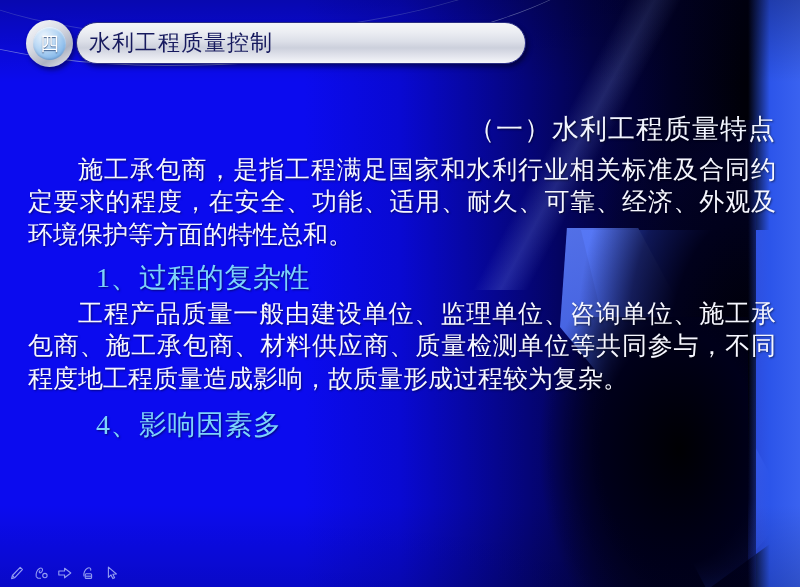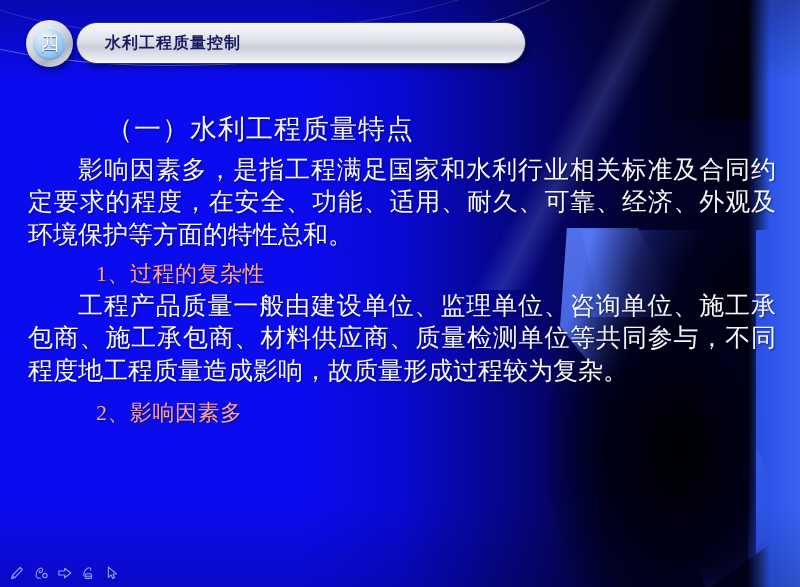--- a/index.html
+++ b/index.html
@@ -138,26 +138,26 @@
     border-radius: 21px;
     background: linear-gradient(180deg,
         #f4f5f8 0%, #eceef3 22%, #dcdfe8 46%,
         #ccd0dc 62%, #e4e6ee 84%, #f6f7fa 100%);
     border: 1px solid #2b2f83;
     box-shadow: 2px 3px 5px rgba(0,0,0,0.45);
     box-sizing: border-box;
   }
   .title-pill-text {
     position: absolute;
-    left: 28px;
+    left: 12px;
     top: 50%;
     transform: translateY(-50%);
     font-family: "DejaVu Sans", "Liberation Sans", sans-serif;
-    font-weight: bold;
-    font-size: 16px;
+    font-weight: normal;
+    font-size: 22px;
     letter-spacing: 1px;
     color: #171a5e;
     white-space: nowrap;
   }
   .title-badge {
     position: absolute;
     left: 0px;
     top: 0px;
     width: 47px;
     height: 47px;
@@ -195,24 +195,25 @@
     top: 112px;
     width: 748px;
   }
   .heading {
     font-size: 27px;
     color: #f2f5ff;
     margin: 0 0 6px 78px;
     letter-spacing: 1px;
     text-shadow: 1px 1px 2px rgba(0,0,0,0.55);
     line-height: 1.32;
+    text-align: right;
   }
   .subhead {
-    font-size: 22px;
-    color: #fca5a5;
+    font-size: 28px;
+    color: #7dd3fc;
     margin: 0 0 1px 68px;
     letter-spacing: 0.5px;
     text-shadow: 1px 1px 2px rgba(0,0,0,0.5);
     line-height: 1.34;
   }
   .para {
     font-size: 25px;
     color: #f6f7ff;
     margin: 0 0 2px 0;
     text-indent: 2em;
@@ -268,31 +269,31 @@
     </div>
     <div class="title-pill">
       <span class="title-pill-text">水利工程质量控制</span>
     </div>
   </div>
 
   <div class="content">
 
     <div class="heading">（一）水利工程质量特点</div>
 
-    <p class="para">影响因素多，是指工程满足国家和水利行业相关标准及合同约定要求的程度，在安全、功能、适用、耐久、可靠、经济、外观及环境保护等方面的特性总和。</p>
+    <p class="para">施工承包商，是指工程满足国家和水利行业相关标准及合同约定要求的程度，在安全、功能、适用、耐久、可靠、经济、外观及环境保护等方面的特性总和。</p>
 
     <div class="gap-sm"></div>
 
     <div class="subhead">1、过程的复杂性</div>
 
     <p class="para">工程产品质量一般由建设单位、监理单位、咨询单位、施工承包商、施工承包商、材料供应商、质量检测单位等共同参与，不同程度地工程质量造成影响，故质量形成过程较为复杂。</p>
 
     <div class="gap-md"></div>
 
-    <div class="subhead">2、影响因素多</div>
+    <div class="subhead">4、影响因素多</div>
 
   </div>
 
   <div class="tool-bar">
 
     <div class="tool-btn">
       <svg width="16" height="16" viewBox="0 0 16 16" fill="none" stroke="#c9d6ff" stroke-width="1.1" stroke-linejoin="round">
         <path d="M11.2 2.3 L13.4 4.5 L5.6 12.8 L2.6 13.6 L3.4 10.5 Z"></path>
         <path d="M3.4 10.5 L5.6 12.8"></path>
       </svg>

